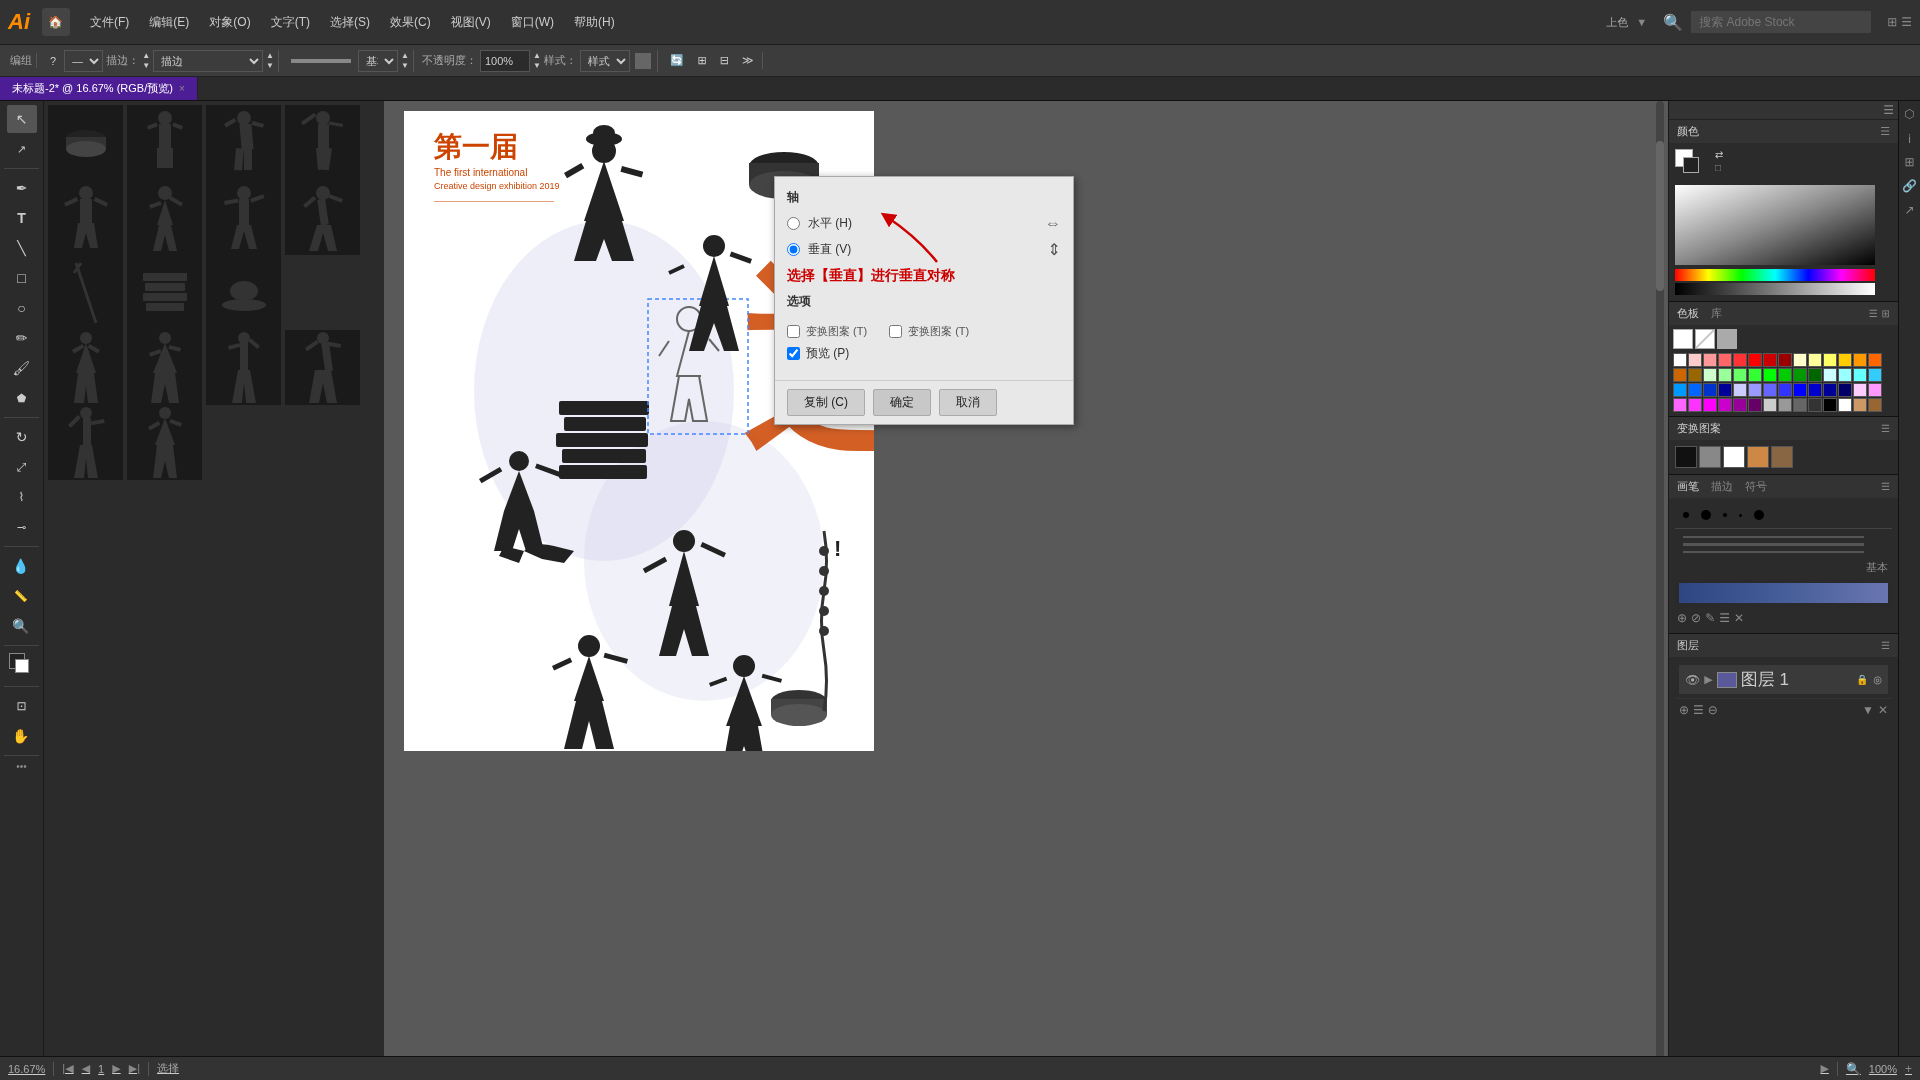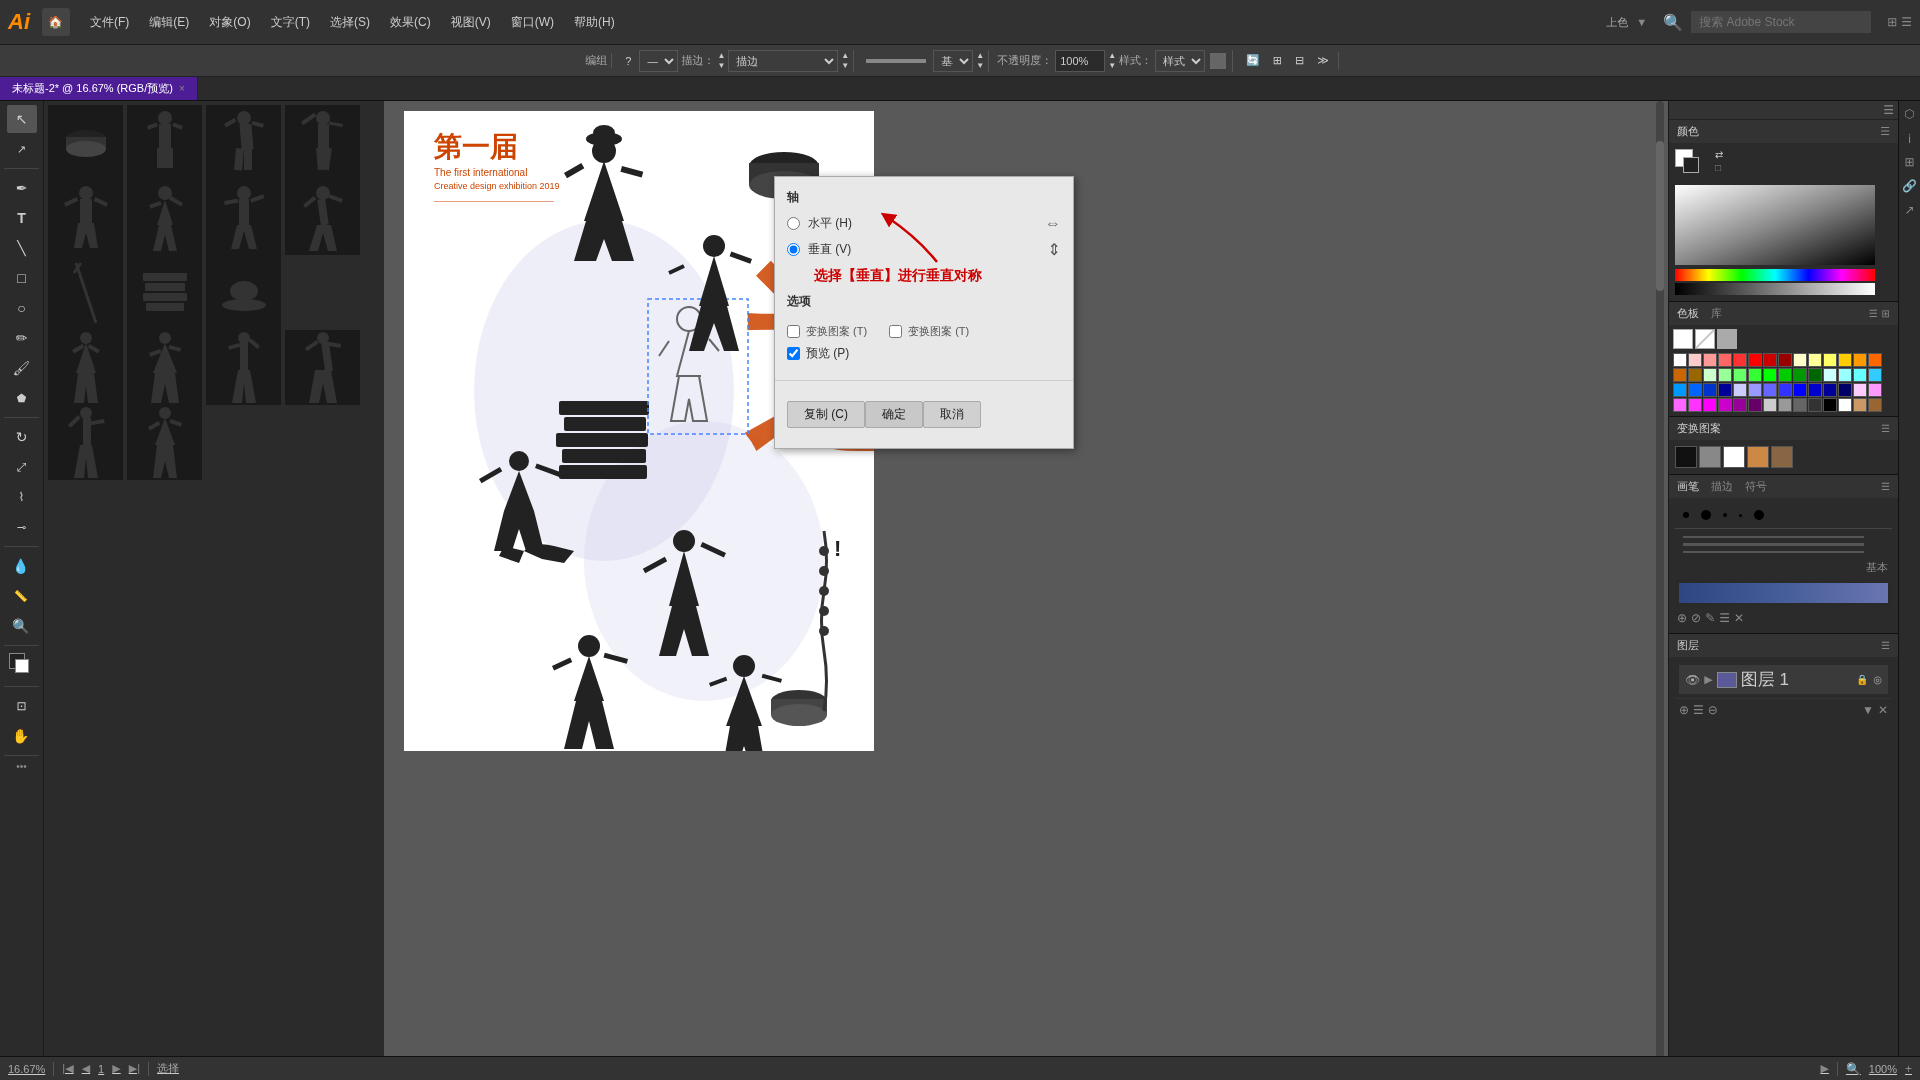--- a/index.html
+++ b/index.html
@@ -11,21 +11,21 @@
     }
     .ai-logo { color: #ff8c00; font-size: 22px; font-weight: bold; font-style: italic; margin-right: 8px; }
     .home-btn { width: 28px; height: 28px; background: #444; border-radius: 3px; display: flex; align-items: center; justify-content: center; cursor: pointer; margin-right: 8px; }
     .menu-item { padding: 4px 8px; color: #ccc; cursor: pointer; font-size: 12px; white-space: nowrap; }
     .menu-spacer { flex: 1; }
     .top-right { display: flex; align-items: center; gap: 8px; }
     .search-bar { background: #444; border: none; color: #ccc; padding: 4px 8px; width: 180px; font-size: 12px; }
 
     
     #toolbar {
-      width: 100%; height: 32px; background: #3c3c3c; display: flex; align-items: center; padding: 0 20px; gap: 4px; border-bottom: 1px solid #222; justify-content: center;
+      width: 100%; height: 32px; background: #3c3c3c; display: flex; align-items: center; padding: 0 6px; gap: 4px; border-bottom: 1px solid #222;
     }
     .toolbar-group { display: flex; align-items: center; gap: 3px; padding: 0 4px; border-right: 1px solid #555; }
     .toolbar-btn { background: #3c3c3c; border: none; color: #ccc; padding: 2px 5px; cursor: pointer; font-size: 11px; display: flex; align-items: center; gap: 2px; }
     .toolbar-select { background: #3c3c3c; border: 1px solid #555; color: #ccc; font-size: 11px; padding: 1px 3px; height: 22px; }
     .toolbar-input { background: #2b2b2b; border: 1px solid #555; color: #ccc; font-size: 11px; padding: 1px 4px; height: 22px; width: 50px; }
     .toolbar-label { color: #aaa; font-size: 11px; }
     .stroke-preview { width: 60px; height: 4px; background: #888; margin: 0 4px; }
 
     
     #tabbar {
@@ -79,25 +79,25 @@
     .dialog-section-label { font-size: 12px; color: #333; margin-bottom: 8px; font-weight: bold; }
     .dialog-row { display: flex; align-items: center; gap: 8px; margin-bottom: 8px; }
     .dialog-radio { cursor: pointer; }
     .dialog-radio-label { font-size: 12px; color: #333; cursor: pointer; }
     .angle-input { width: 60px; padding: 2px 4px; border: 1px solid #aaa; background: #fff; font-size: 12px; }
     .angle-dial { width: 36px; height: 36px; border-radius: 50%; border: 2px solid #888; background: #ddd; display: flex; align-items: center; justify-content: center; cursor: pointer; position: relative; }
     .angle-needle { position: absolute; width: 2px; height: 14px; background: #333; top: 2px; left: 50%; transform: translateX(-50%); transform-origin: bottom center; transform: translateX(-50%) rotate(-30deg); }
     .dialog-options { padding: 6px 0; }
     .dialog-checkbox-row { display: flex; align-items: center; gap: 6px; color: #555; font-size: 11px; }
     .dialog-checkbox { cursor: pointer; }
-    .dialog-footer { display: flex; align-items: center; gap: 0; padding: 20px 12px; border-top: 1px solid #ccc; }
+    .dialog-footer { display: flex; align-items: center; gap: 8px; padding: 8px 12px; border-top: 1px solid #ccc; }
     .dialog-btn { padding: 4px 16px; background: #d0d0d0; border: 1px solid #aaa; cursor: pointer; font-size: 12px; color: #222; border-radius: 2px; }
     .dialog-btn.primary { background: #c8c8c8; }
     .preview-row { display: flex; align-items: center; gap: 6px; margin-bottom: 6px; }
-    .hint-text { color: #cc0000; font-size: 14px; font-weight: bold; margin-left: 27px; }
+    .hint-text { color: #cc0000; font-size: 14px; font-weight: bold; }
 
     
     #statusbar { width: 100%; height: 24px; background: #333; display: flex; align-items: center; padding: 0 8px; gap: 8px; border-top: 1px solid #111; position: fixed; bottom: 0; text-decoration: underline; }
     .status-item { font-size: 11px; color: #aaa; }
     .status-sep { width: 1px; height: 14px; background: #555; }
 
     
     .scrollbar-h { position: absolute; bottom: 2px; left: 20px; width: 470px; height: 8px; background: #444; border-radius: 4px; }
     .scrollbar-thumb-h { width: 200px; height: 8px; background: #666; border-radius: 4px; margin-left: 20px; }
     .scrollbar-v { position: absolute; right: 2px; top: 10px; width: 8px; height: 640px; background: #444; border-radius: 4px; }

